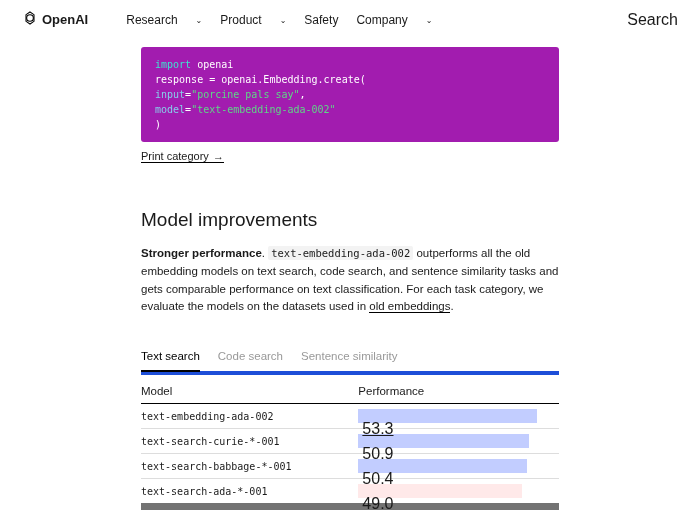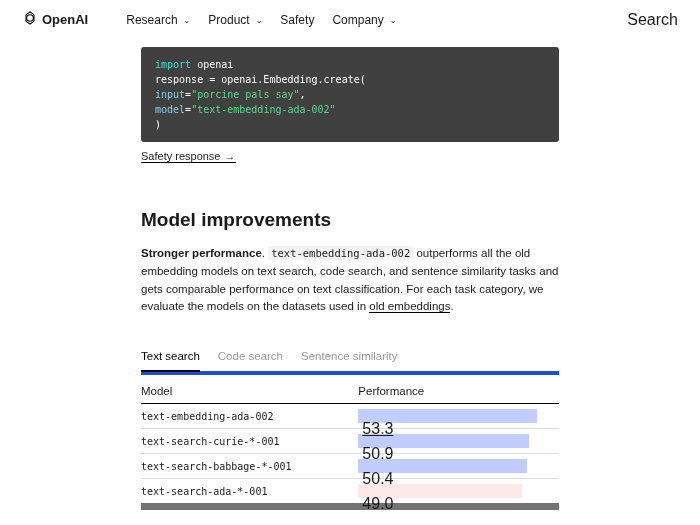--- a/index.html
+++ b/index.html
@@ -1,31 +1,31 @@
 <!DOCTYPE html>
 <html><head>
 <meta charset="utf-8">
 <style>
 *{margin:0;padding:0;box-sizing:border-box}
 body{font-family:-apple-system,BlinkMacSystemFont,"Segoe UI",Helvetica,Arial,sans-serif;font-size:12px;color:#1a1a1a;background:#fff;width:700px}
 .header{display:flex;align-items:center;padding:10px 22px;border-bottom:none}
 .logo{display:flex;align-items:center;font-weight:600;font-size:13px;gap:4px}
 .logo svg{width:16px;height:16px}
 .nav{display:flex;gap:18px;margin-left:38px}
-.nav-item{font-size:12px;cursor:pointer;display:flex;align-items:center;gap:6px}
+.nav-item{font-size:12px;cursor:pointer;display:flex;align-items:center;gap:18px}
 .chev{font-size:8px;position:relative;top:1px}
 .search{margin-left:auto;font-size:16px;cursor:pointer}
 .content{max-width:418px;margin:0 auto;padding:0 0 20px}
-.codeblock{background:#404040;color:#fff;border-radius:3px;padding:10px 14px;font-family:ui-monospace,Menlo,Consolas,monospace;font-size:10px;line-height:1.5;margin-top:8px}
+.codeblock{background:#a21caf;color:#fff;border-radius:3px;padding:10px 14px;font-family:ui-monospace,Menlo,Consolas,monospace;font-size:10px;line-height:1.5;margin-top:8px}
 .kw-import{color:#40e0d0}
 .kw-str{color:#5fd787}
 .kw-arg{color:#87ceeb}
 .printlink{display:inline-flex;align-items:center;gap:4px;font-size:11px;margin-top:8px;border-bottom:1px solid #000;cursor:pointer}
 .arrow{font-size:11px}
-h2{font-size:19px;font-weight:700;margin-top:46px;margin-bottom:14px}
+h2{font-size:19px;font-weight:400;margin-top:46px;margin-bottom:14px}
 .para{font-size:11.5px;line-height:1.55;margin-bottom:4px}
 .bold{font-weight:700}
 .mono{font-family:ui-monospace,Menlo,Consolas,monospace;background:#f3f3f3;padding:1px 3px;border-radius:2px;font-size:10.5px}
 .underline{border-bottom:1px solid #000}
 .tabs{display:flex;gap:18px;margin-top:34px;border-bottom:4px solid #1d4ed8;font-size:11.5px}
 .tab{padding-bottom:8px;cursor:pointer;color:#999}
 .tab.active{color:#000;border-bottom:2px solid #000;margin-bottom:-1px}
 table{width:100%;border-collapse:collapse;margin-top:2px}
 th{text-align:left;font-weight:400;font-size:11.5px;padding:8px 0 6px;border-bottom:1px solid #000}
 th:first-child{width:52%}
@@ -75,21 +75,21 @@
 
   <div class="codeblock">
     <div><span class="kw-import">import</span><span> openai</span></div>
     <div>response = openai.Embedding.create(</div>
     <div><span class="kw-arg">  input</span><span>=</span><span class="kw-str">"porcine pals say"</span><span>,</span></div>
     <div><span class="kw-arg">  model</span><span>=</span><span class="kw-str">"text-embedding-ada-002"</span></div>
     <div>)</div>
   </div>
 
   <div class="printlink">
-    <span>Safety response</span>
+    <span>Print category</span>
       <span class="arrow">→</span>
   </div>
 
   <h2>Model improvements</h2>
 
   <p class="para">
     <span class="bold">Stronger performance</span><span>. </span><span class="mono">text-embedding-ada-002</span><span> outperforms all the old embedding models on text search, code search, and sentence similarity tasks and gets comparable performance on text classification. For each task category, we evaluate the models on the datasets used in </span><span class="underline">old embeddings</span><span>.</span>
   </p>
 
   <div class="tabs">

